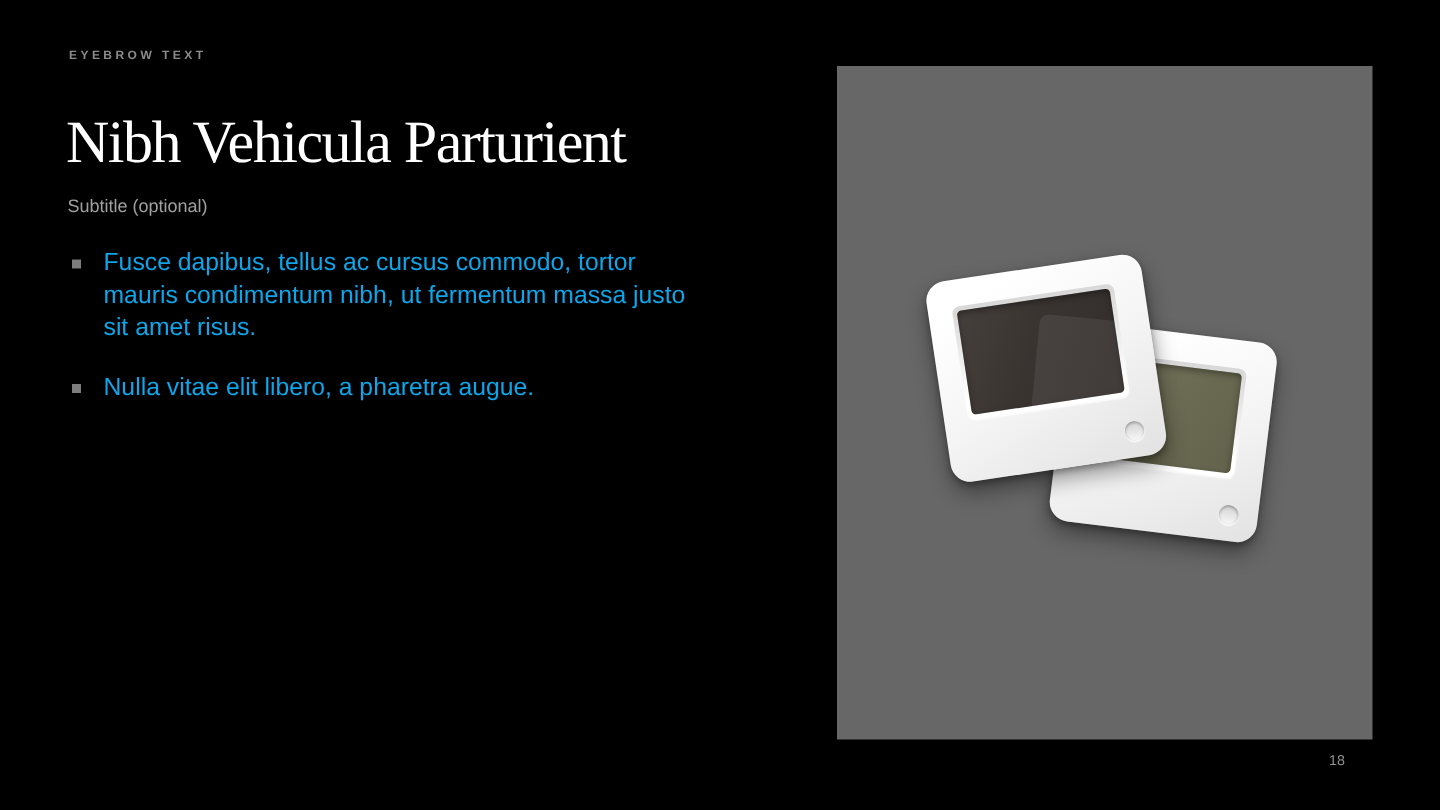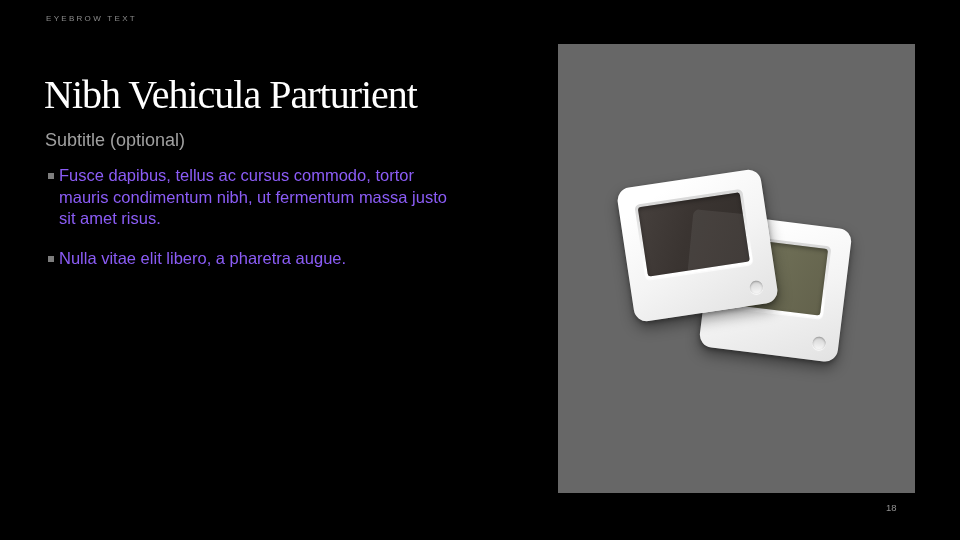--- a/index.html
+++ b/index.html
@@ -15,44 +15,44 @@
     position: relative;
     width: 960px;
     height: 540px;
     background: #000000;
   }
 
   
   .eyebrow {
     position: absolute;
     left: 46px;
-    top: 14px;
+    top: 32px;
     font-size: 8px;
-    font-weight: 400;
+    font-weight: 700;
     letter-spacing: 2.3px;
     color: #8c8c8c;
     text-transform: uppercase;
   }
   .title {
     position: absolute;
     left: 44px;
     top: 46px;
     font-family: Liberation Serif, serif;
     font-size: 40px;
     font-weight: 400;
     letter-spacing: -1px;
     color: #ffffff;
     line-height: 1.1;
     white-space: nowrap;
   }
   .subtitle {
     position: absolute;
     left: 45px;
     top: 130px;
-    font-size: 18px;
+    font-size: 12px;
     color: #a0a0a0;
   }
   .bullet-list {
     position: absolute;
     left: 48px;
     top: 165px;
     width: 424px;
     display: flex;
     flex-direction: column;
     gap: 18px;
@@ -62,24 +62,24 @@
     align-items: flex-start;
   }
   .bullet-square {
     flex: 0 0 auto;
     width: 6px;
     height: 6px;
     margin-top: 8px;
     background: #7d7d7d;
   }
   .bullet-text {
-    margin-left: 5px;
+    margin-left: 15px;
     font-size: 16.5px;
     line-height: 21.5px;
-    color: #8b5cf6;
+    color: #0ea5e9;
     max-width: 404px;
   }
 
   
   .media-box {
     position: absolute;
     left: 558px;
     top: 44px;
     width: 357px;
     height: 449px;

